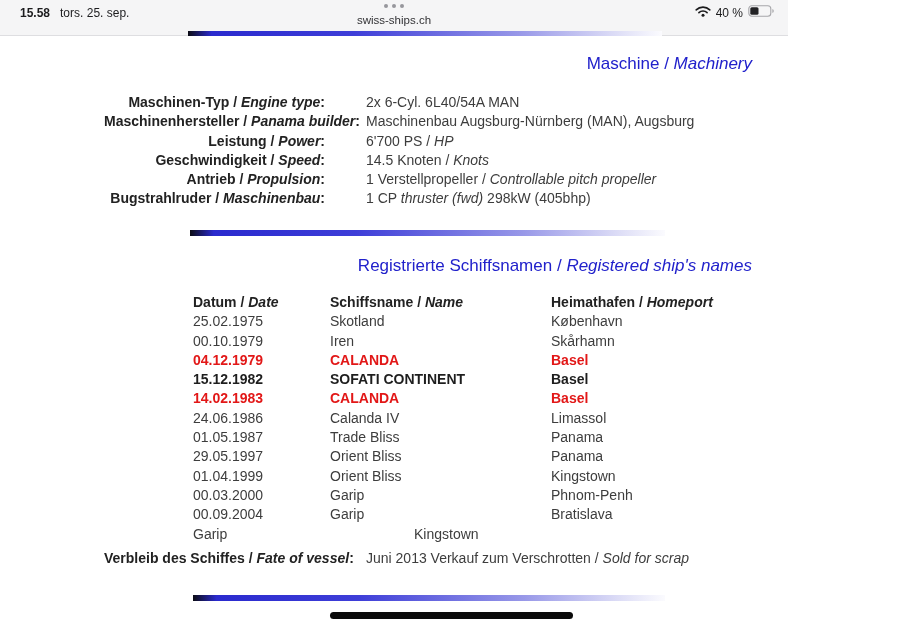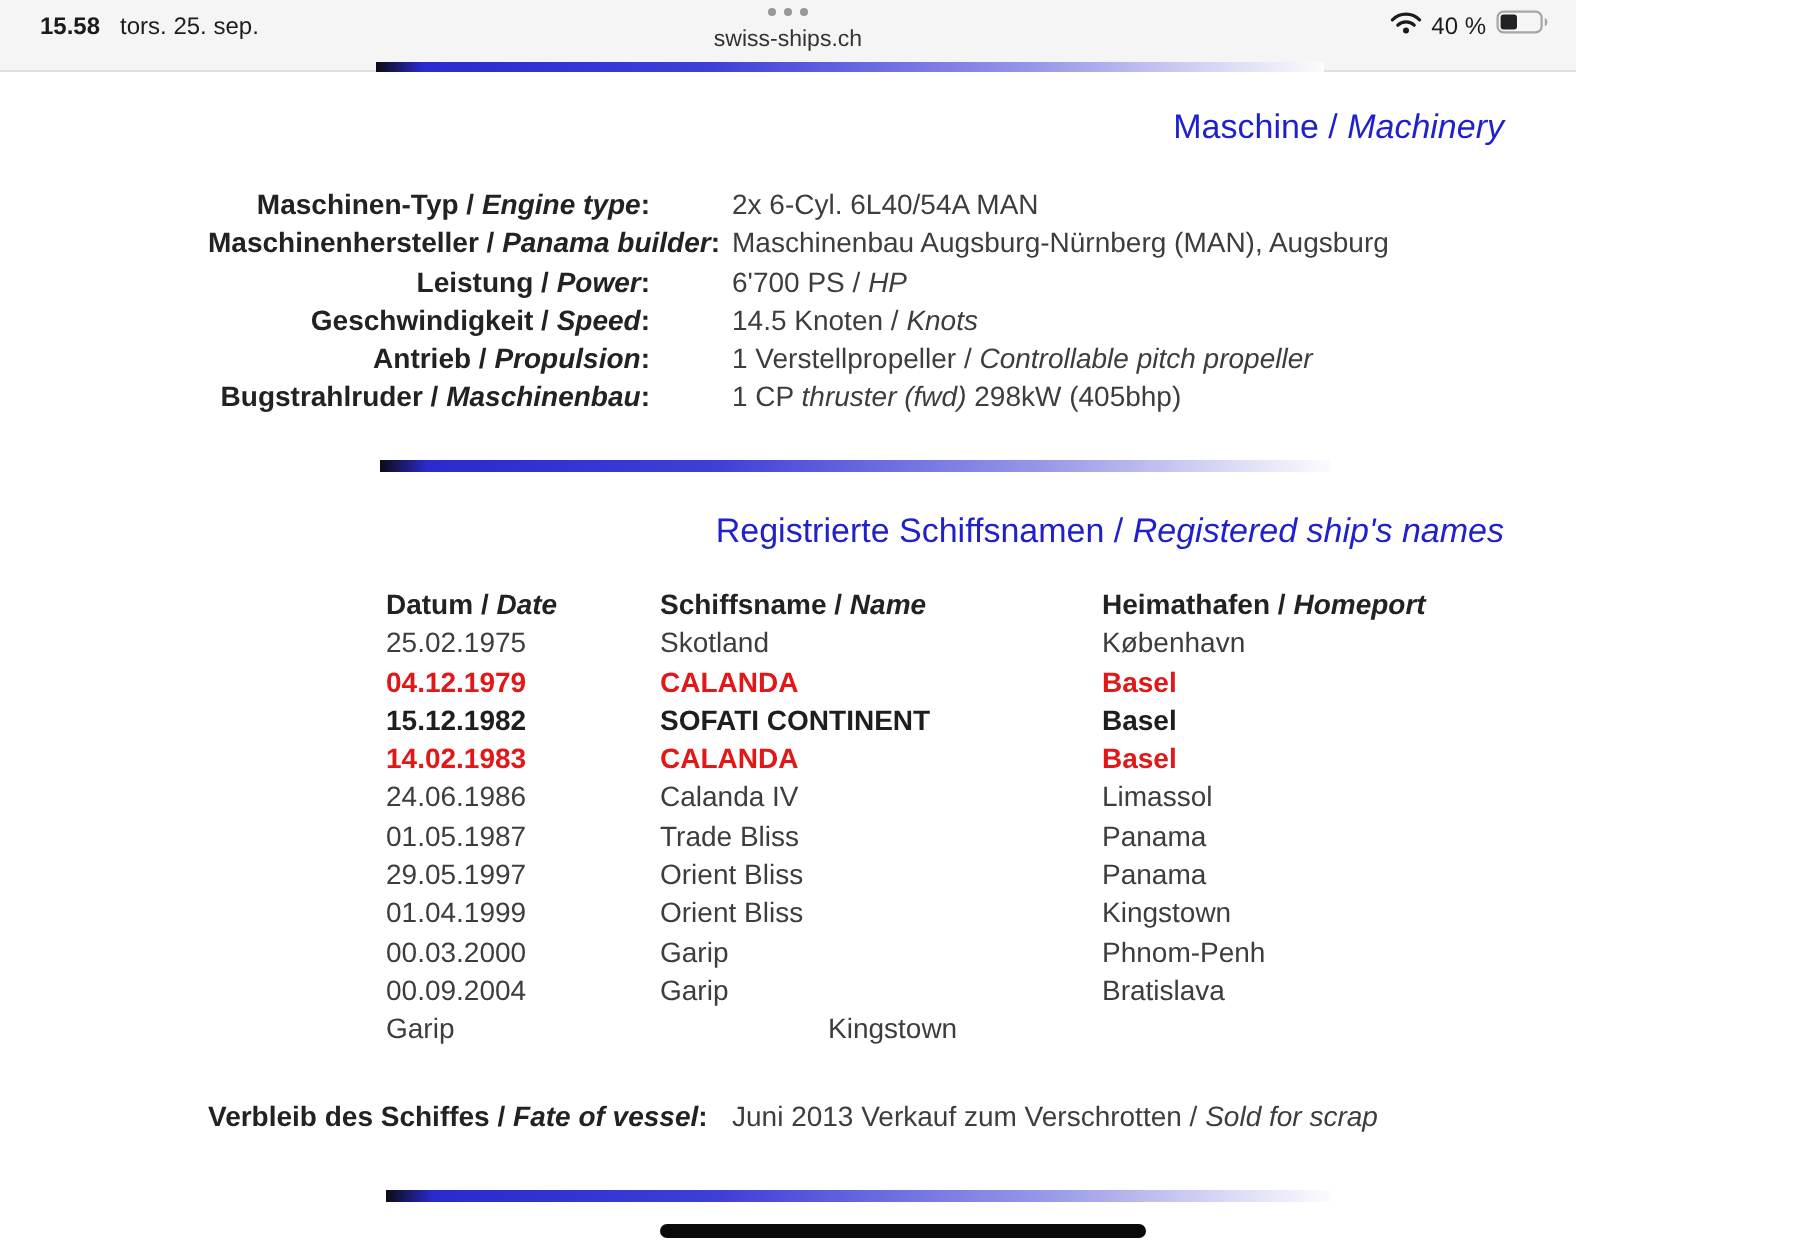--- a/index.html
+++ b/index.html
@@ -129,20 +129,25 @@
       <div class="srow head">
         <div class="c0"><span>Datum</span><span> / </span><span class="it">Date</span></div>
         <div class="c1"><span>Schiffsname</span><span> / </span><span class="it">Name</span></div>
         <div class="c2"><span>Heimathafen</span><span> / </span><span class="it">Homeport</span></div>
       </div>
       <div class="srow row-normal">
         <div class="c0">25.02.1975</div>
         <div class="c1">Skotland</div>
         <div class="c2">København</div>
       </div>
+      <div class="srow row-normal">
+        <div class="c0">00.10.1979</div>
+        <div class="c1">Iren</div>
+        <div class="c2">Skårhamn</div>
+      </div>
       <div class="srow row-red">
         <div class="c0">04.12.1979</div>
         <div class="c1">CALANDA</div>
         <div class="c2">Basel</div>
       </div>
       <div class="srow row-bold">
         <div class="c0">15.12.1982</div>
         <div class="c1">SOFATI CONTINENT</div>
         <div class="c2">Basel</div>
       </div>

